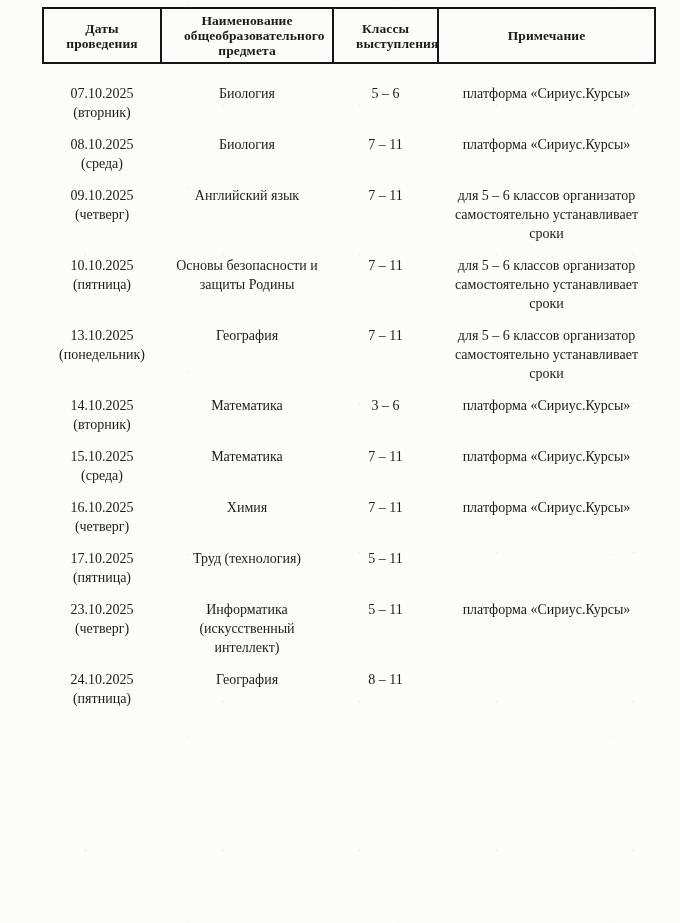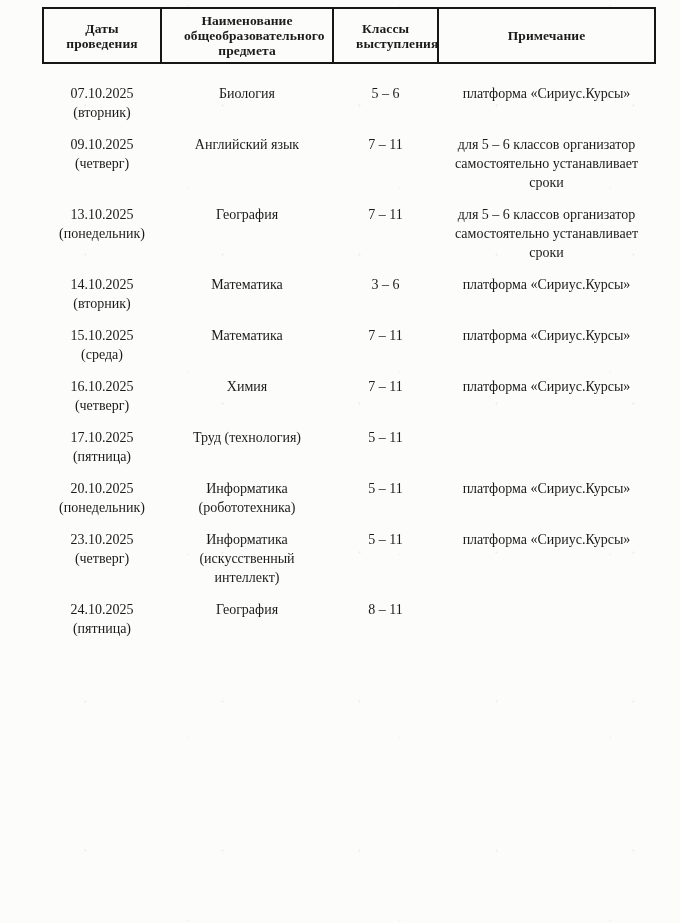--- a/index.html
+++ b/index.html
@@ -76,24 +76,42 @@
         <td>
           <div class="date-line">07.10.2025</div>
           <div class="day-line">(вторник)</div>
         </td>
         <td>Биология</td>
         <td>5 – 6</td>
         <td>платформа «Сириус.Курсы»</td>
       </tr>
       <tr>
         <td>
+          <div class="date-line">08.10.2025</div>
+          <div class="day-line">(среда)</div>
+        </td>
+        <td>Биология</td>
+        <td>7 – 11</td>
+        <td>платформа «Сириус.Курсы»</td>
+      </tr>
+      <tr>
+        <td>
           <div class="date-line">09.10.2025</div>
           <div class="day-line">(четверг)</div>
         </td>
         <td>Английский язык</td>
+        <td>7 – 11</td>
+        <td>для 5 – 6 классов организатор самостоятельно устанавливает сроки</td>
+      </tr>
+      <tr>
+        <td>
+          <div class="date-line">10.10.2025</div>
+          <div class="day-line">(пятница)</div>
+        </td>
+        <td>Основы безопасности и защиты Родины</td>
         <td>7 – 11</td>
         <td>для 5 – 6 классов организатор самостоятельно устанавливает сроки</td>
       </tr>
       <tr>
         <td>
           <div class="date-line">13.10.2025</div>
           <div class="day-line">(понедельник)</div>
         </td>
         <td>География</td>
         <td>7 – 11</td>
@@ -130,29 +148,20 @@
         <td>
           <div class="date-line">17.10.2025</div>
           <div class="day-line">(пятница)</div>
         </td>
         <td>Труд (технология)</td>
         <td>5 – 11</td>
         <td></td>
       </tr>
       <tr>
         <td>
-          <div class="date-line">20.10.2025</div>
-          <div class="day-line">(понедельник)</div>
-        </td>
-        <td>Информатика (робототехника)</td>
-        <td>5 – 11</td>
-        <td>платформа «Сириус.Курсы»</td>
-      </tr>
-      <tr>
-        <td>
           <div class="date-line">23.10.2025</div>
           <div class="day-line">(четверг)</div>
         </td>
         <td>Информатика (искусственный интеллект)</td>
         <td>5 – 11</td>
         <td>платформа «Сириус.Курсы»</td>
       </tr>
       <tr>
         <td>
           <div class="date-line">24.10.2025</div>

